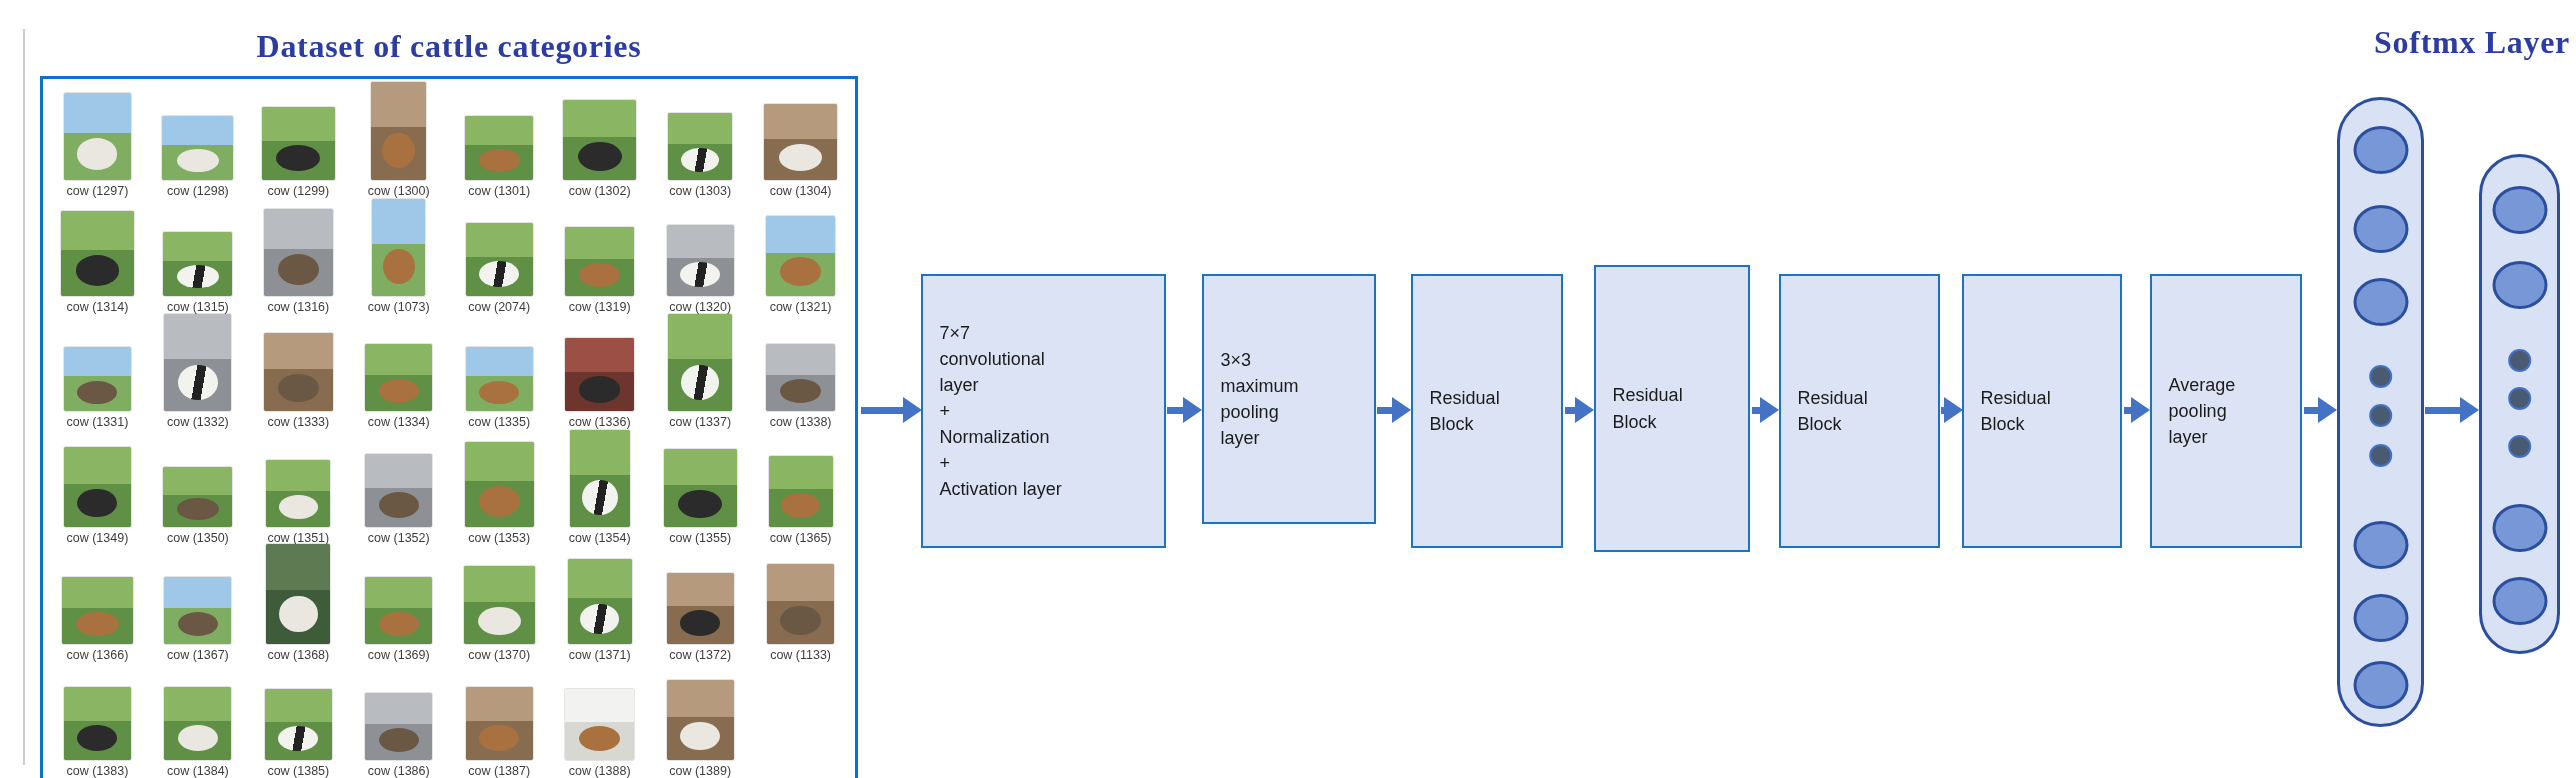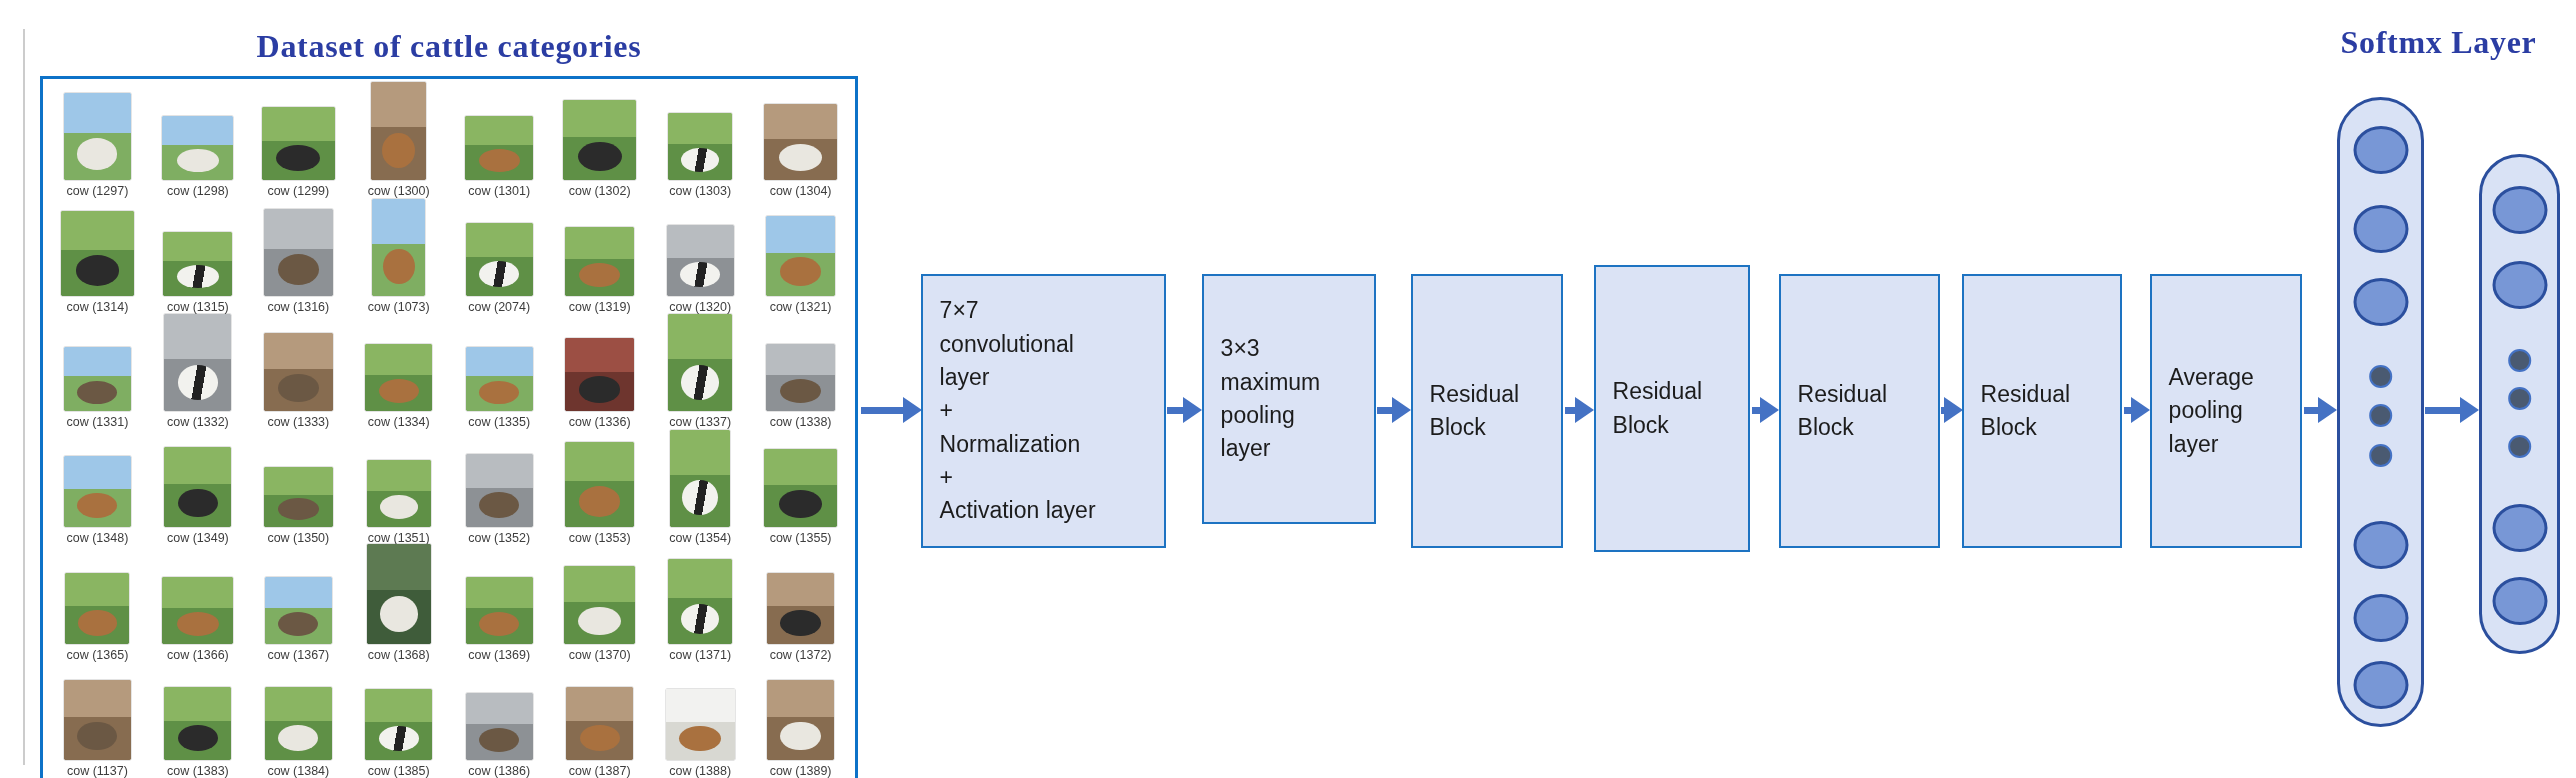--- a/index.html
+++ b/index.html
@@ -6,38 +6,38 @@
   #canvas{position:relative;width:2576px;height:778px;background:#ffffff;overflow:hidden;
           font-family:"Liberation Sans",sans-serif;}
 
   
   .page-rule{position:absolute;left:23px;top:29px;width:2.1px;height:736px;background:#cccccc;}
 
   
   .big-title{position:absolute;text-align:center;font-family:"Liberation Serif",serif;
              font-weight:bold;font-size:32px;color:var(--title-blue);letter-spacing:0.7px;}
   #dataset-title{left:40px;top:28px;width:818px;}
-  #softmx-title{left:2307px;top:23.6px;width:263px;}
+  #softmx-title{left:2307px;top:23.6px;width:263px;text-align:right;}
 
   
   .panel{position:absolute;left:40px;top:76px;width:818px;height:707px;
          border:3.5px solid var(--panel-border);box-sizing:border-box;background:#ffffff;}
   .grid{position:absolute;inset:0;display:grid;grid-template-columns:repeat(8,1fr);
         grid-template-rows:repeat(6,1fr);padding:2.8px 4.2px;}
   .cell{display:flex;flex-direction:column;align-items:center;justify-content:flex-end;
         overflow:visible;}
   .thumb{position:relative;border-radius:1.4px;box-shadow:0 0 0 0.7px rgba(0,0,0,.15);
          overflow:hidden;flex:0 0 auto;}
   .cow{position:absolute;left:20%;bottom:12%;width:60%;height:36%;border-radius:50%;}
   .thumb-label{margin-top:4.8px;font-size:12.5px;color:#3d3d3d;white-space:nowrap;line-height:1;}
 
   
   .pbox{position:absolute;background:var(--box-fill);border:2.8px solid var(--box-border);
         box-sizing:border-box;display:flex;flex-direction:column;justify-content:center;
-        padding:7px 5.5px 7px 16.6px;font-size:23px;line-height:1.45;color:#1c1c1c;
+        padding:7px 5.5px 7px 16.6px;font-size:18px;line-height:1.45;color:#1c1c1c;
         white-space:pre-line;}
 
   
   .arrow{position:absolute;top:397px;height:26px;display:flex;align-items:center;}
   .arrow .shaft{flex:1 1 auto;height:7px;background:var(--arrow);}
   .arrow .head{flex:0 0 auto;width:0;height:0;border-left:19.4px solid var(--arrow);
                border-top:13px solid transparent;border-bottom:13px solid transparent;}
 
   
   .capsule{position:absolute;background:var(--capsule-fill);border:3.5px solid var(--capsule-border);
@@ -200,26 +200,20 @@
           </div>
           <div class="thumb-label">cow (1337)</div>
         </div>
         <div class="cell">
           <div class="thumb" style="width: 69px; height: 67px; background: linear-gradient(rgb(184, 188, 192) 0%, rgb(184, 188, 192) 46%, rgb(141, 145, 149) 46%, rgb(141, 145, 149) 100%);">
             <div class="cow" style="background: rgb(107, 88, 68);"></div>
           </div>
           <div class="thumb-label">cow (1338)</div>
         </div>
         <div class="cell">
-          <div class="thumb" style="width: 67px; height: 71px; background: linear-gradient(rgb(158, 199, 232) 0%, rgb(158, 199, 232) 46%, rgb(127, 174, 98) 46%, rgb(127, 174, 98) 100%);">
-            <div class="cow" style="background: rgb(169, 113, 63);"></div>
-          </div>
-          <div class="thumb-label">cow (1348)</div>
-        </div>
-        <div class="cell">
           <div class="thumb" style="width: 67px; height: 80px; background: linear-gradient(rgb(138, 181, 98) 0%, rgb(138, 181, 98) 46%, rgb(95, 144, 70) 46%, rgb(95, 144, 70) 100%);">
             <div class="cow" style="background: rgb(43, 43, 43);"></div>
           </div>
           <div class="thumb-label">cow (1349)</div>
         </div>
         <div class="cell">
           <div class="thumb" style="width: 69px; height: 60px; background: linear-gradient(rgb(138, 181, 98) 0%, rgb(138, 181, 98) 46%, rgb(95, 144, 70) 46%, rgb(95, 144, 70) 100%);">
             <div class="cow" style="background: rgb(107, 88, 68);"></div>
           </div>
           <div class="thumb-label">cow (1350)</div>
@@ -299,21 +293,21 @@
         <div class="cell">
           <div class="thumb" style="width: 67px; height: 71px; background: linear-gradient(rgb(181, 154, 125) 0%, rgb(181, 154, 125) 46%, rgb(135, 108, 80) 46%, rgb(135, 108, 80) 100%);">
             <div class="cow" style="background: rgb(43, 43, 43);"></div>
           </div>
           <div class="thumb-label">cow (1372)</div>
         </div>
         <div class="cell">
           <div class="thumb" style="width: 67px; height: 80px; background: linear-gradient(rgb(181, 154, 125) 0%, rgb(181, 154, 125) 46%, rgb(135, 108, 80) 46%, rgb(135, 108, 80) 100%);">
             <div class="cow" style="background: rgb(107, 88, 68);"></div>
           </div>
-          <div class="thumb-label">cow (1137)</div>
+          <div class="thumb-label">cow (1133)</div>
         </div>
         <div class="cell">
           <div class="thumb" style="width: 67px; height: 73px; background: linear-gradient(rgb(138, 181, 98) 0%, rgb(138, 181, 98) 46%, rgb(95, 144, 70) 46%, rgb(95, 144, 70) 100%);">
             <div class="cow" style="background: rgb(43, 43, 43);"></div>
           </div>
           <div class="thumb-label">cow (1383)</div>
         </div>
         <div class="cell">
           <div class="thumb" style="width: 67px; height: 73px; background: linear-gradient(rgb(138, 181, 98) 0%, rgb(138, 181, 98) 46%, rgb(95, 144, 70) 46%, rgb(95, 144, 70) 100%);">
             <div class="cow" style="background: rgb(233, 231, 224);"></div>

